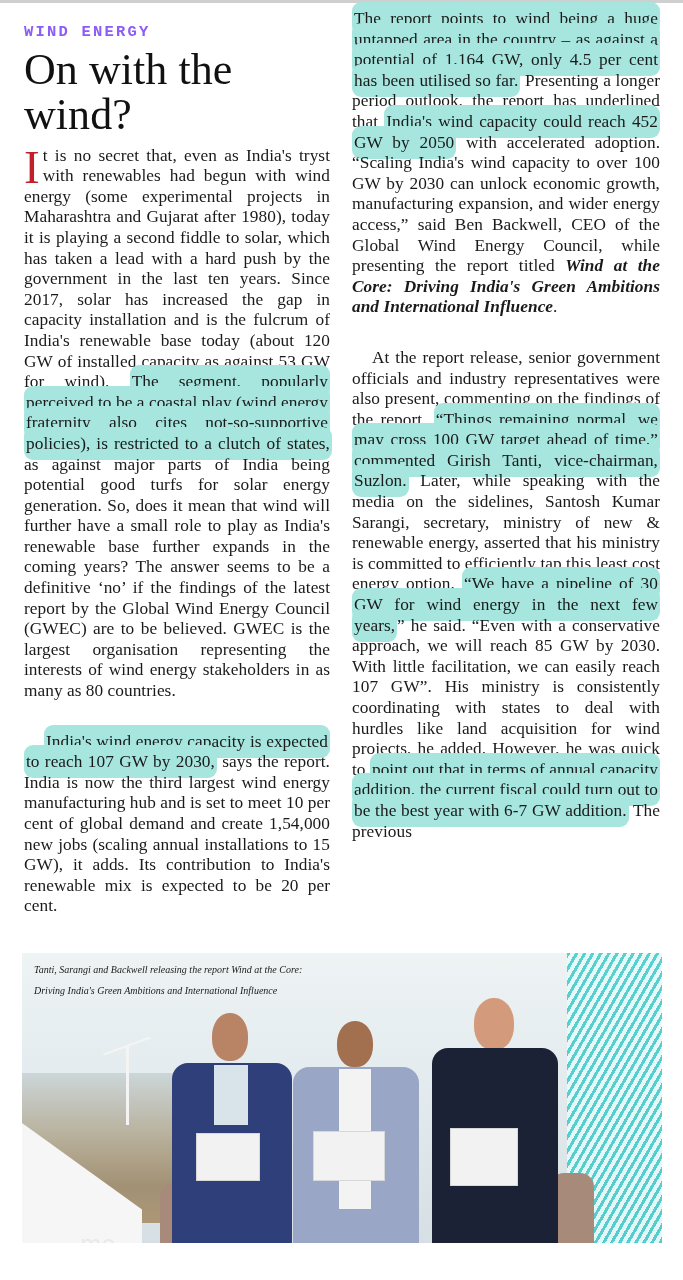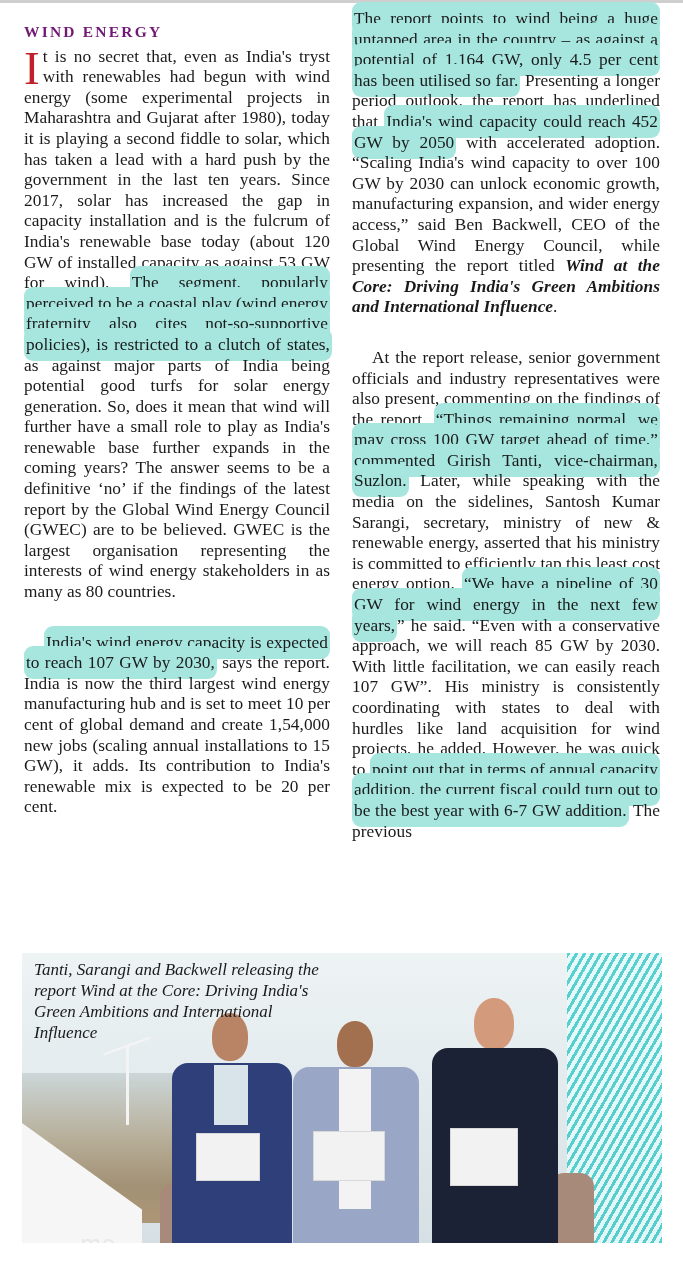--- a/index.html
+++ b/index.html
@@ -15,23 +15,23 @@
     position: absolute;
     font-family: "Liberation Serif", serif;
     font-size: 17.3px;
     line-height: 20.6px;
     text-align: justify;
     letter-spacing: 0.05px;
   }
   .col-left { left: 24px; top: 20px; width: 306px; }
   .col-right { left: 352px; top: 9px; width: 308px; }
   .kicker {
-    font-family: Liberation Serif, serif;
+    font-family: Liberation Mono, monospace;
     font-weight: bold;
-    color: #701a75;
+    color: #8b5cf6;
     font-size: 15.5px;
     letter-spacing: 2.2px;
     margin: 2px 0 4px 0;
     text-align: left;
   }
   .headline {
     font-family: "Liberation Serif", serif;
     font-size: 44px;
     line-height: 45px;
     font-weight: normal;
@@ -85,32 +85,36 @@
   .person .head { position: absolute; border-radius: 48% 48% 45% 45%; background: #b98465; }
   .person .body { position: absolute; border-radius: 16px 16px 0 0; }
   .person .shirt { position: absolute; }
   .person .book { position: absolute; background: #f2f2f2; border: 1px solid #d8d8d8; }
   .photo .logo-left { position: absolute; left: 58px; top: 278px; color: #e8e8e8; font-family: "DejaVu Sans", sans-serif; font-size: 22px; }
   .photo .logo-mid { position: absolute; left: 394px; top: 290px; color: #d0d4d6; font-family: "DejaVu Sans", sans-serif; font-size: 16px; letter-spacing: 2px; }
   .caption {
     position: absolute; left: 34px; top: 959px; width: 300px;
     font-family: "Liberation Serif", serif;
     font-style: italic;
-    font-size: 17px;
+    font-size: 10px;
     line-height: 21px;
     color: #1a1a1a;
   }
 </style>
 </head>
 <body>
 
 <div class="topbar"></div>
 
 <div class="col col-left">
   <div class="kicker">WIND ENERGY</div>
+  <h1 class="headline">
+    <span>On with the</span><br>
+    <span>wind?</span>
+  </h1>
   <p><span class="dropcap">I</span><span>t is no secret that, even as India's tryst with renewables had begun with wind energy (some experimental projects in Maharashtra and Gujarat after 1980), today it is playing a second fiddle to solar, which has taken a lead with a hard push by the government in the last ten years. Since 2017, solar has increased the gap in capacity installation and is the fulcrum of India's renewable base today (about 120 GW of installed capacity as against 53 GW for wind).</span> <span class="hl">The segment, popularly perceived to be a coastal play (wind energy fraternity also cites not-so-supportive policies), is restricted to a clutch of states,</span> <span>as against major parts of India being potential good turfs for solar energy generation. So, does it mean that wind will further have a small role to play as India's renewable base further expands in the coming years? The answer seems to be a definitive ‘no’ if the findings of the latest report by the Global Wind Energy Council (GWEC) are to be believed. GWEC is the largest organisation representing the interests of wind energy stakeholders in as many as 80 countries.</span></p>
   <p class="indent"><span class="hl">India's wind energy capacity is expected to reach 107 GW by 2030,</span> <span>says the report. India is now the third largest wind energy manufacturing hub and is set to meet 10 per cent of global demand and create 1,54,000 new jobs (scaling annual installations to 15 GW), it adds. Its contribution to India's renewable mix is expected to be 20 per cent.</span></p>
 </div>
 
 <div class="col col-right">
   <p><span class="hl">The report points to wind being a huge untapped area in the country – as against a potential of 1,164 GW, only 4.5 per cent has been utilised so far.</span> <span>Presenting a longer period outlook, the report has underlined that</span> <span class="hl">India's wind capacity could reach 452 GW by 2050</span> <span>with accelerated adoption. “Scaling India's wind capacity to over 100 GW by 2030 can unlock economic growth, manufacturing expansion, and wider energy access,” said Ben Backwell, CEO of the Global Wind Energy Council, while presenting the report titled</span> <em>Wind at the Core: Driving India's Green Ambitions and International Influence</em><span>.</span></p>
   <p class="indent"><span>At the report release, senior government officials and industry representatives were also present, commenting on the findings of the report.</span> <span class="hl">“Things remaining normal, we may cross 100 GW target ahead of time,” commented Girish Tanti, vice-chairman, Suzlon.</span> <span>Later, while speaking with the media on the sidelines, Santosh Kumar Sarangi, secretary, ministry of new &amp; renewable energy, asserted that his ministry is committed to efficiently tap this least cost energy option.</span> <span class="hl">“We have a pipeline of 30 GW for wind energy in the next few years,</span><span>” he said. “Even with a conservative approach, we will reach 85 GW by 2030. With little facilitation, we can easily reach 107 GW”. His ministry is consistently coordinating with states to deal with hurdles like land acquisition for wind projects, he added. However, he was quick to</span> <span class="hl">point out that in terms of annual capacity addition, the current fiscal could turn out to be the best year with 6-7 GW addition.</span> <span>The previous</span></p>
 </div>
 
 <div class="photo">

